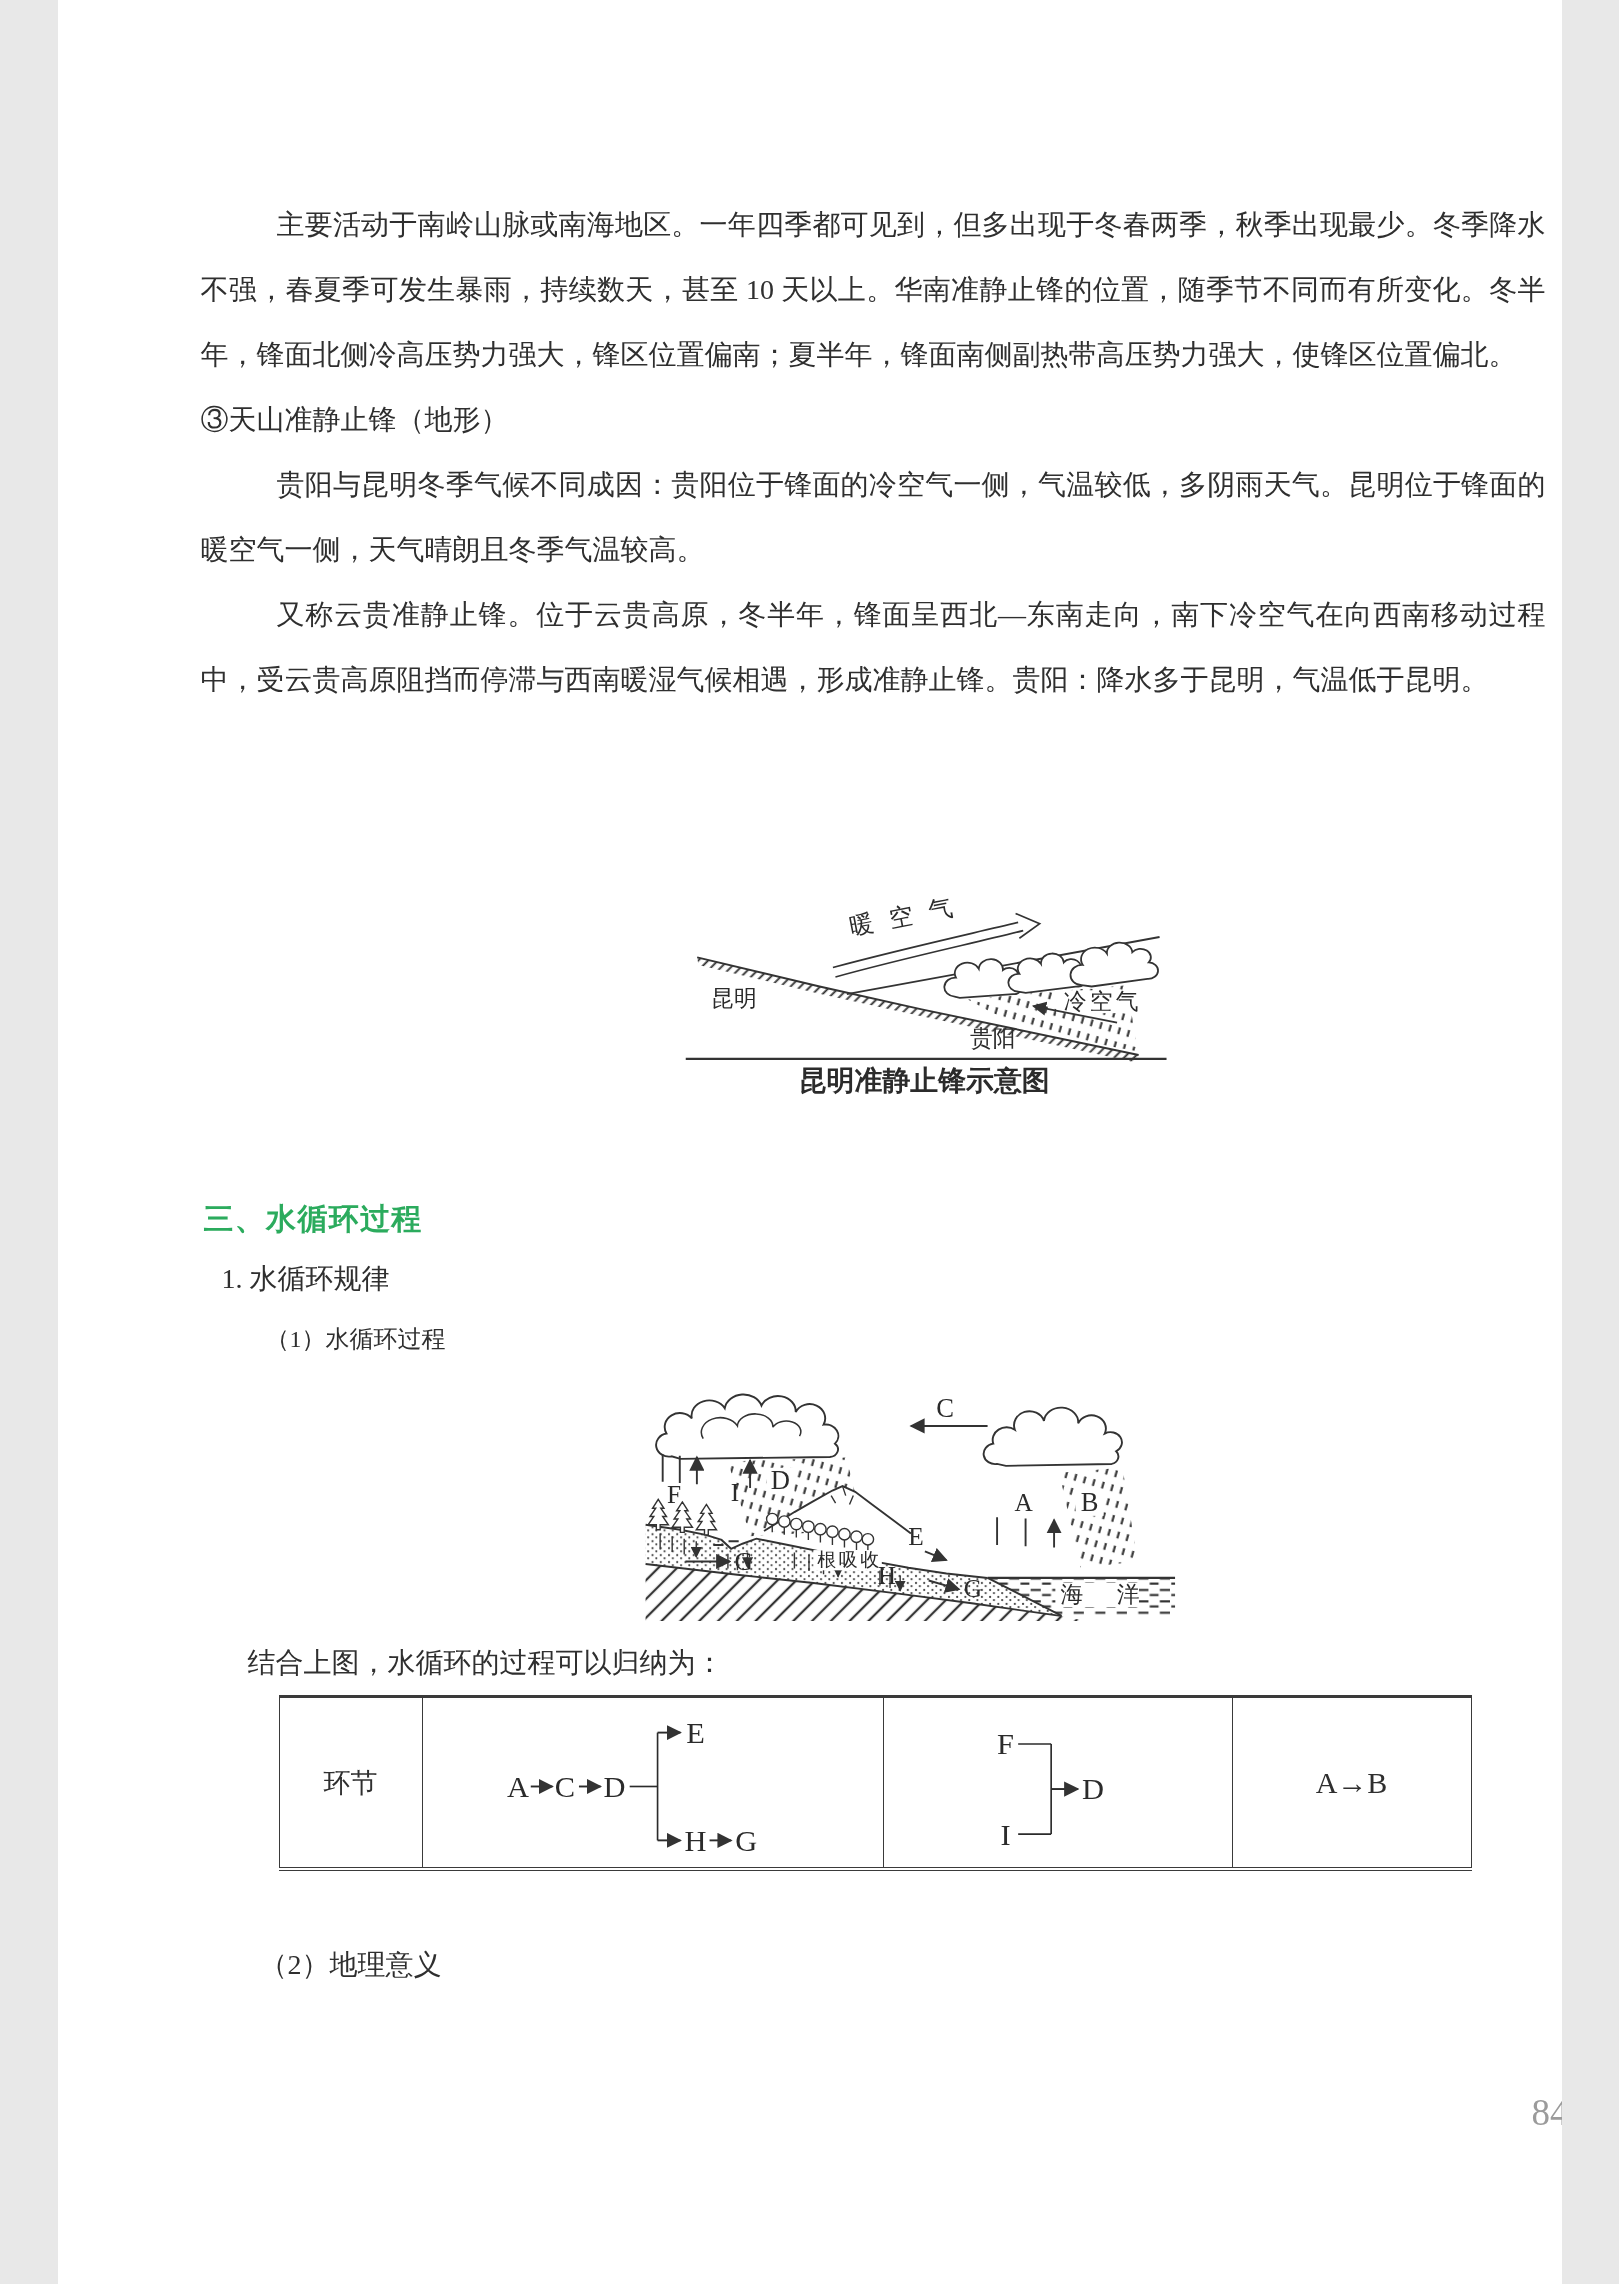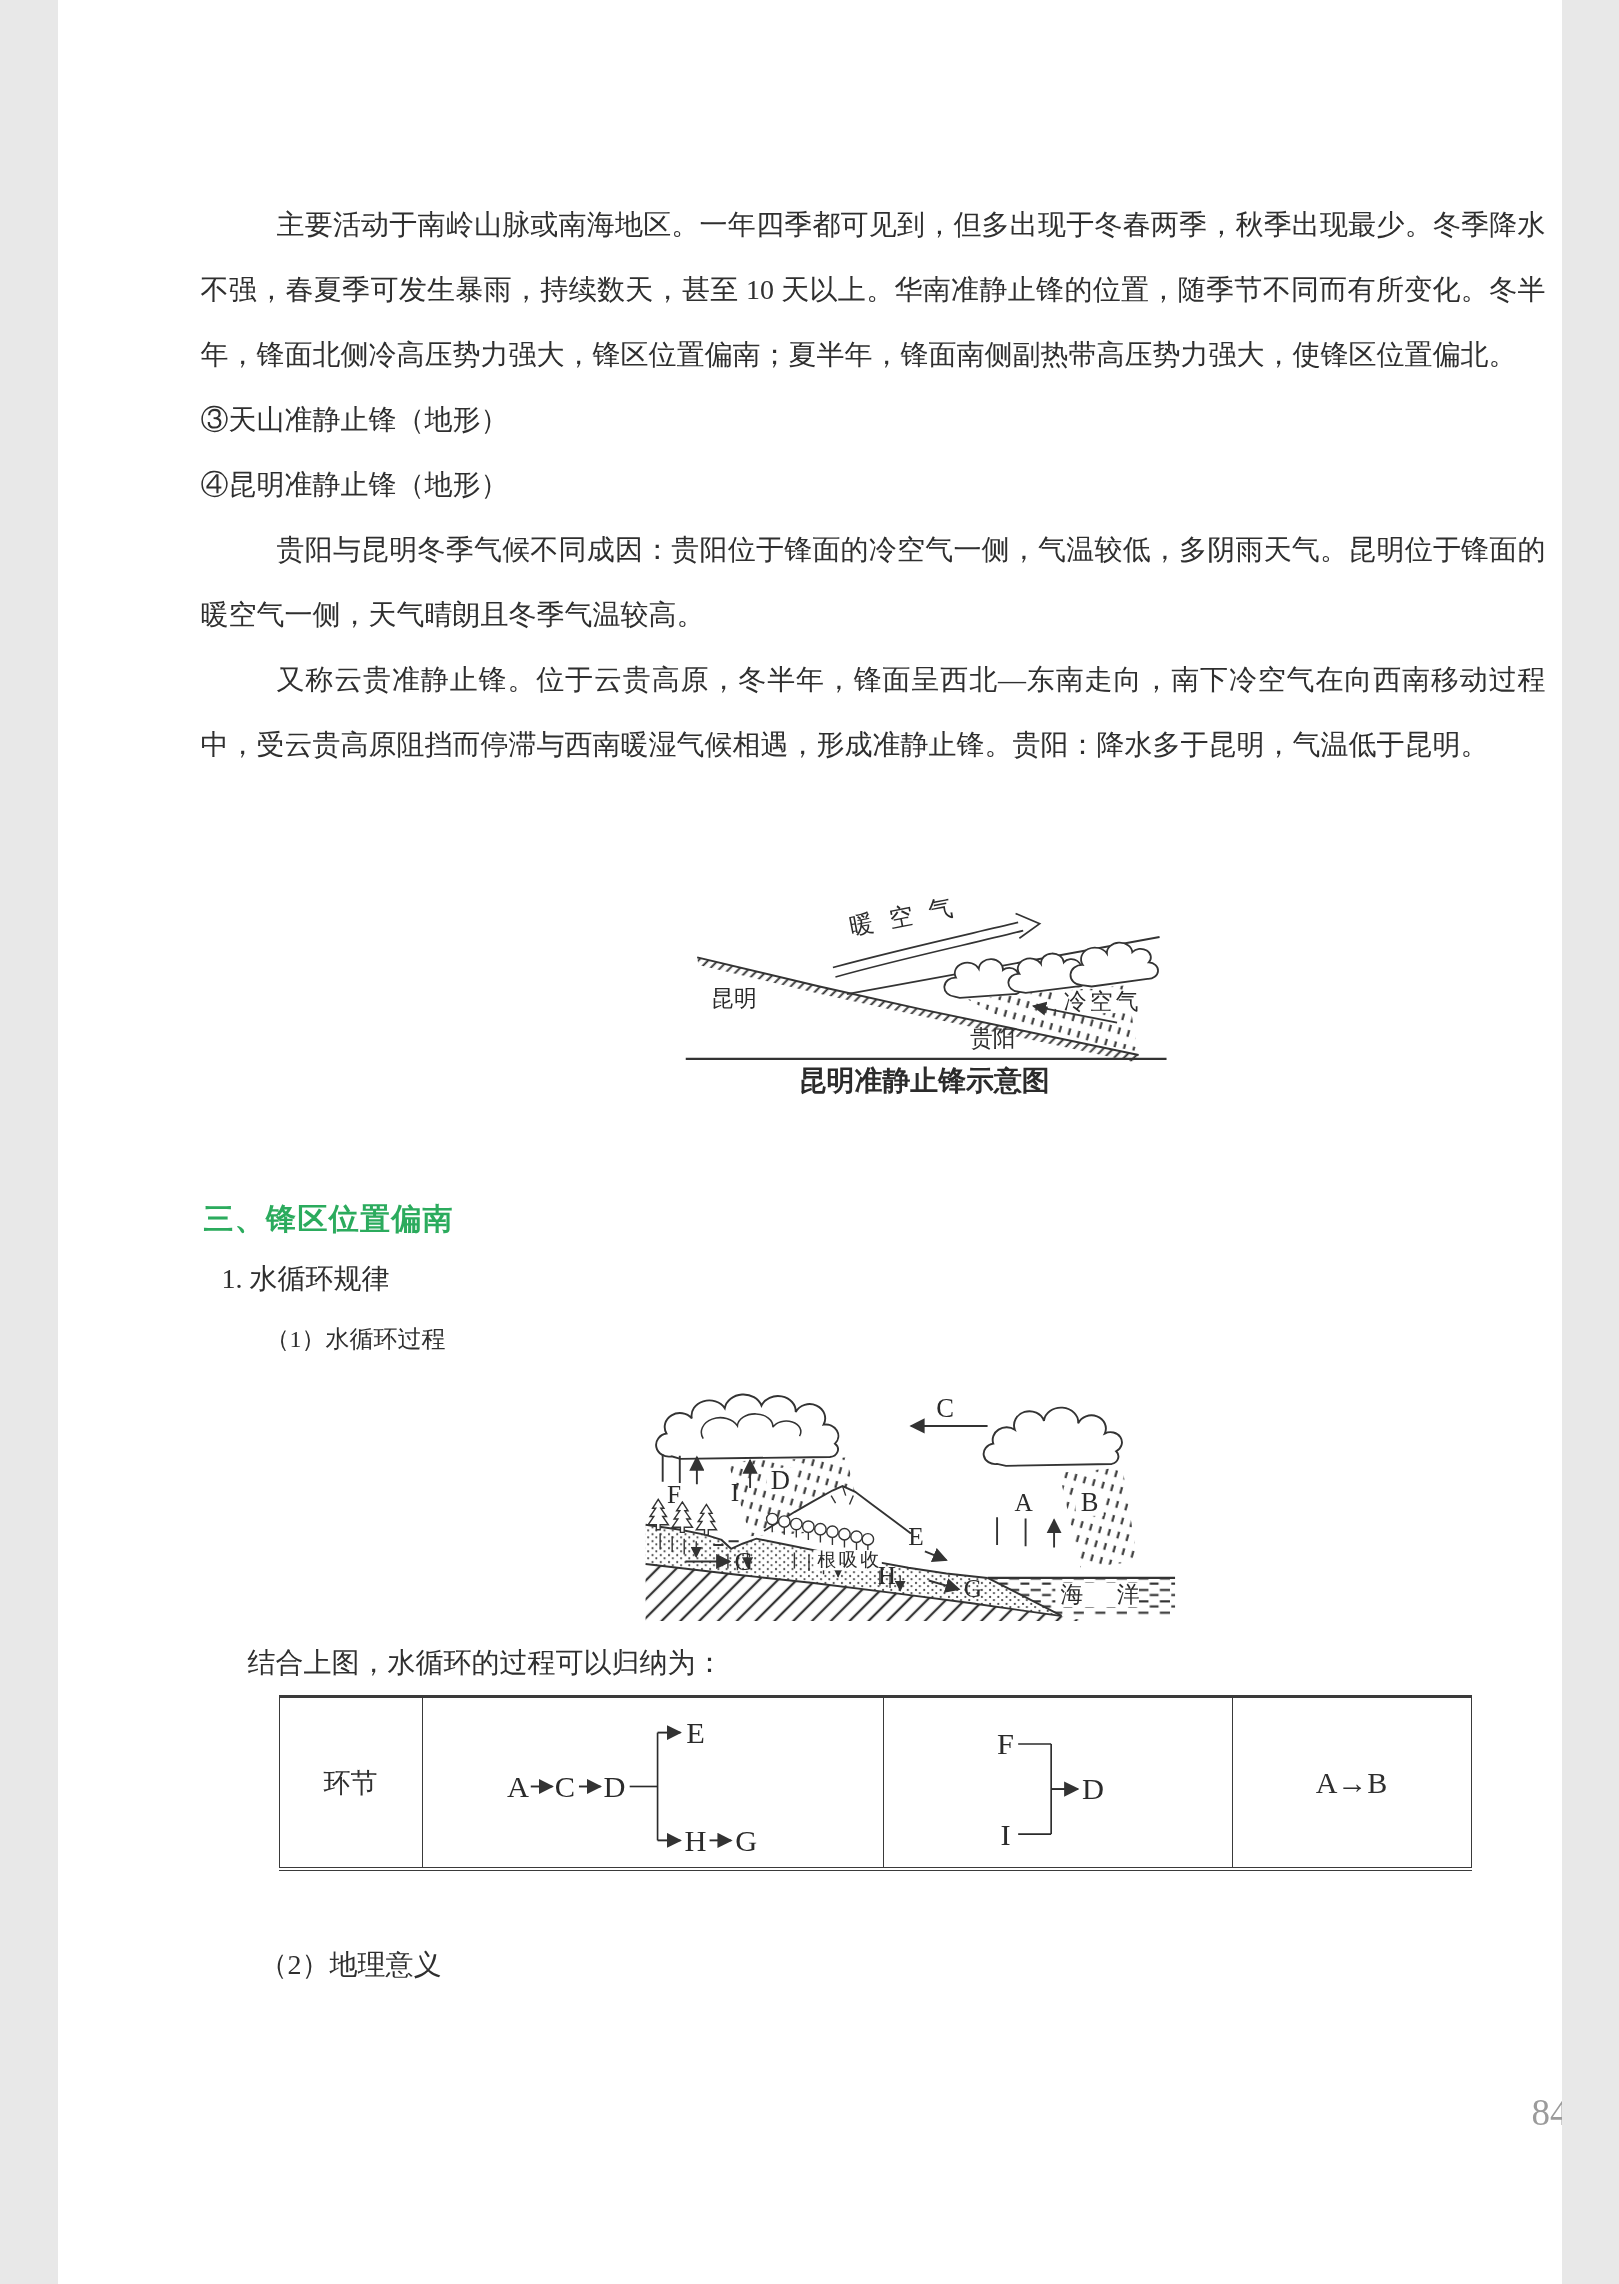--- a/index.html
+++ b/index.html
@@ -58,21 +58,20 @@
       <line x1="19" y1="13" x2="33" y2="13" stroke="#333" stroke-width="3.4"></line>
     </pattern>
   </defs>
 </svg>
 
 <div class="page">
 
   <div class="flow">
     <p class="indent">主要活动于南岭山脉或南海地区。一年四季都可见到，但多出现于冬春两季，秋季出现最少。冬季降水不强，春夏季可发生暴雨，持续数天，甚至 10 天以上。华南准静止锋的位置，随季节不同而有所变化。冬半年，锋面北侧冷高压势力强大，锋区位置偏南；夏半年，锋面南侧副热带高压势力强大，使锋区位置偏北。</p>
     <p>③天山准静止锋（地形）</p>
-    <p>④昆明准静止锋（地形）</p>
     <p class="indent">贵阳与昆明冬季气候不同成因：贵阳位于锋面的冷空气一侧，气温较低，多阴雨天气。昆明位于锋面的暖空气一侧，天气晴朗且冬季气温较高。</p>
     <p class="indent">又称云贵准静止锋。位于云贵高原，冬半年，锋面呈西北—东南走向，南下冷空气在向西南移动过程中，受云贵高原阻挡而停滞与西南暖湿气候相遇，形成准静止锋。贵阳：降水多于昆明，气温低于昆明。</p>
   </div>
 
   <svg id="kunming" class="diagram" width="492" height="222" viewBox="0 0 775 350">
     <g stroke="#333" fill="none" stroke-width="3">
 
       <path d="M236,130 C340,102 440,80 528,59" stroke-width="2.6"></path>
       <path d="M240,145 C344,116 448,94 536,72" stroke-width="2.6"></path>
       <path d="M524,45 L562,61 L530,84" stroke-width="2.6"></path>
@@ -97,21 +96,21 @@
     </g>
     <g font-size="36" class="cjk-label">
       <text x="262" y="60" transform="rotate(-11 360 55)" font-size="38" letter-spacing="8">暖 空 气</text>
       <text x="600" y="196" letter-spacing="5">冷空气</text>
       <text x="44" y="190">昆明</text>
       <text x="452" y="254">贵阳</text>
       <text x="380" y="324" text-anchor="middle" font-size="44" font-weight="700">昆明准静止锋示意图</text>
     </g>
   </svg>
 
-  <div class="g-head">三、锋区位置偏南</div>
+  <div class="g-head">三、水循环过程</div>
   <div class="sub1">1. 水循环规律</div>
   <div class="sub11">（1）水循环过程</div>
 
   <svg id="watercycle" class="diagram" width="536" height="228" viewBox="0 0 845 360">
     <g stroke="#333" fill="none" stroke-width="3">
 
       <polygon points="5,270 150,287 270,300 398,316 520,332 660,352 700,360 5,360" fill="url(#pBed)" stroke="none"></polygon>
       <polygon points="5,208 60,216 100,224 125,232 140,246 158,238 180,230 230,240 290,252 350,263 420,276 480,285 545,292 600,320 660,352 520,332 398,316 270,300 150,287 5,270" fill="url(#pDots)" stroke="none"></polygon>
 
       <polygon points="545,292 841,292 841,352 662,352 600,320" fill="url(#pOcean)" stroke="none"></polygon>

